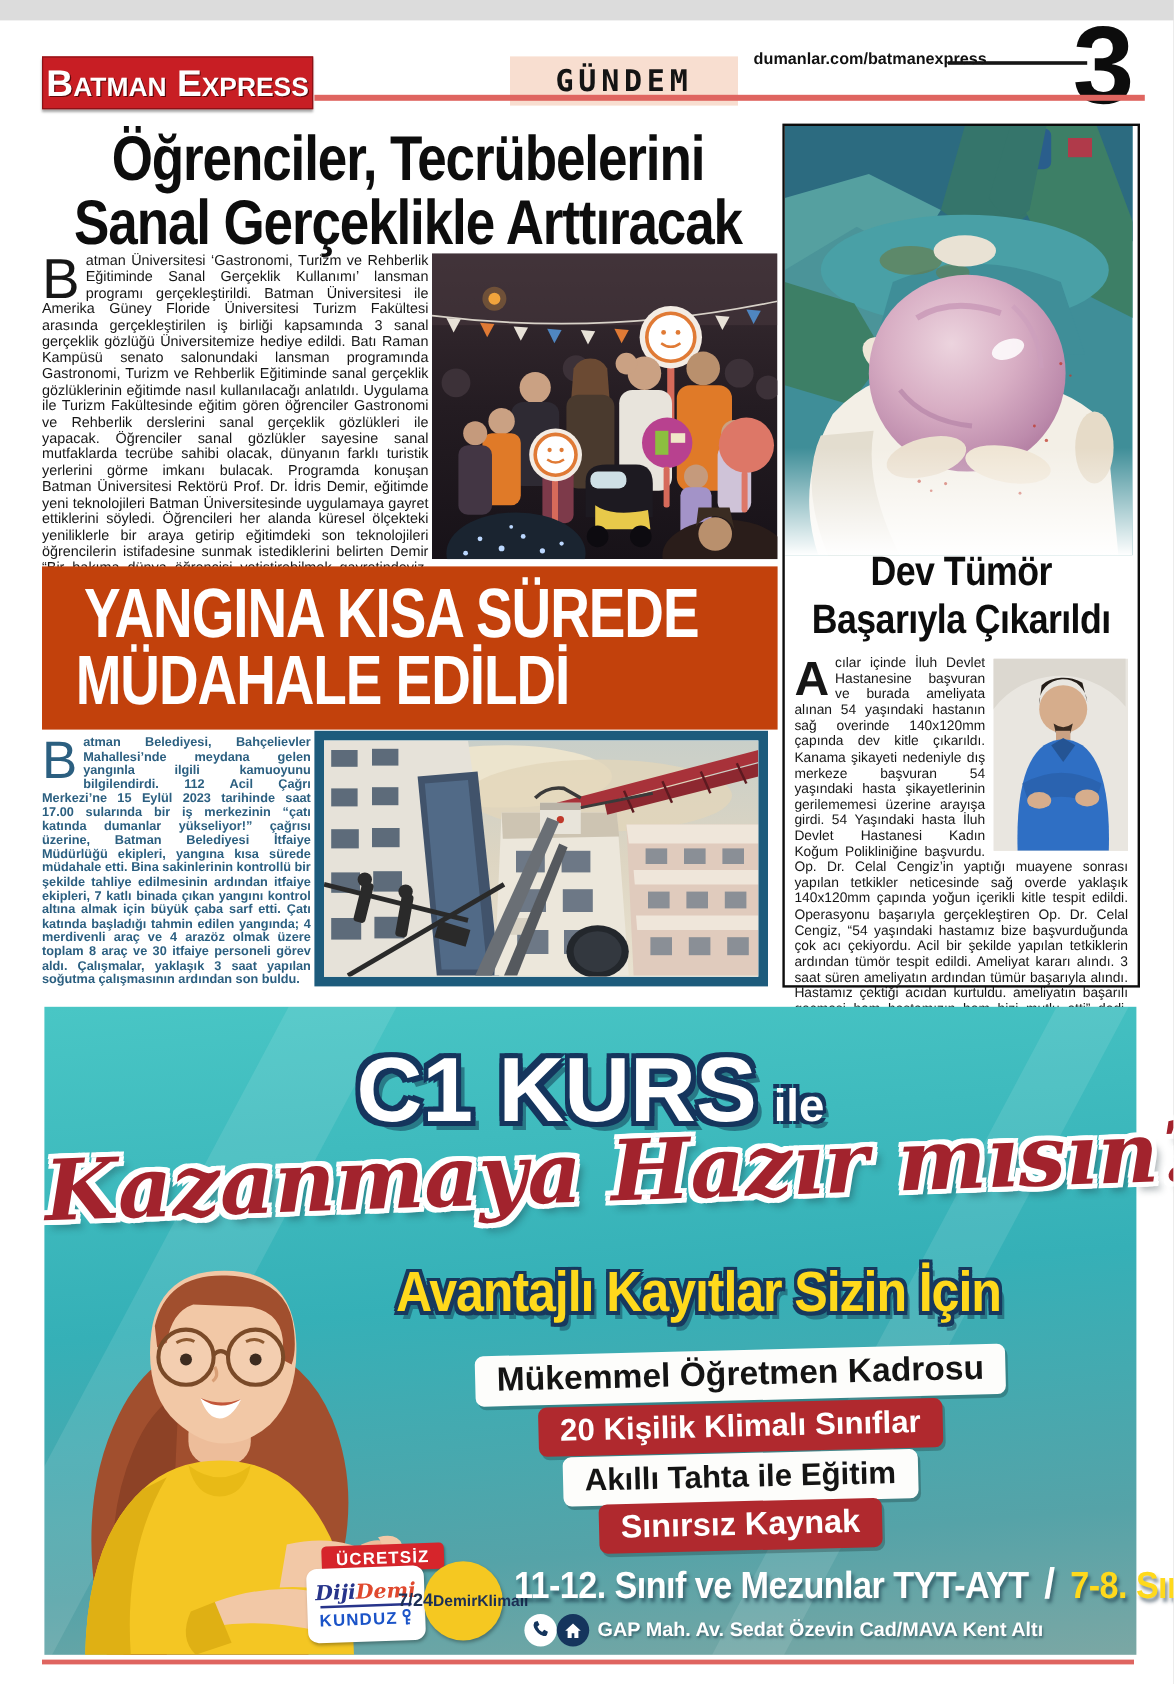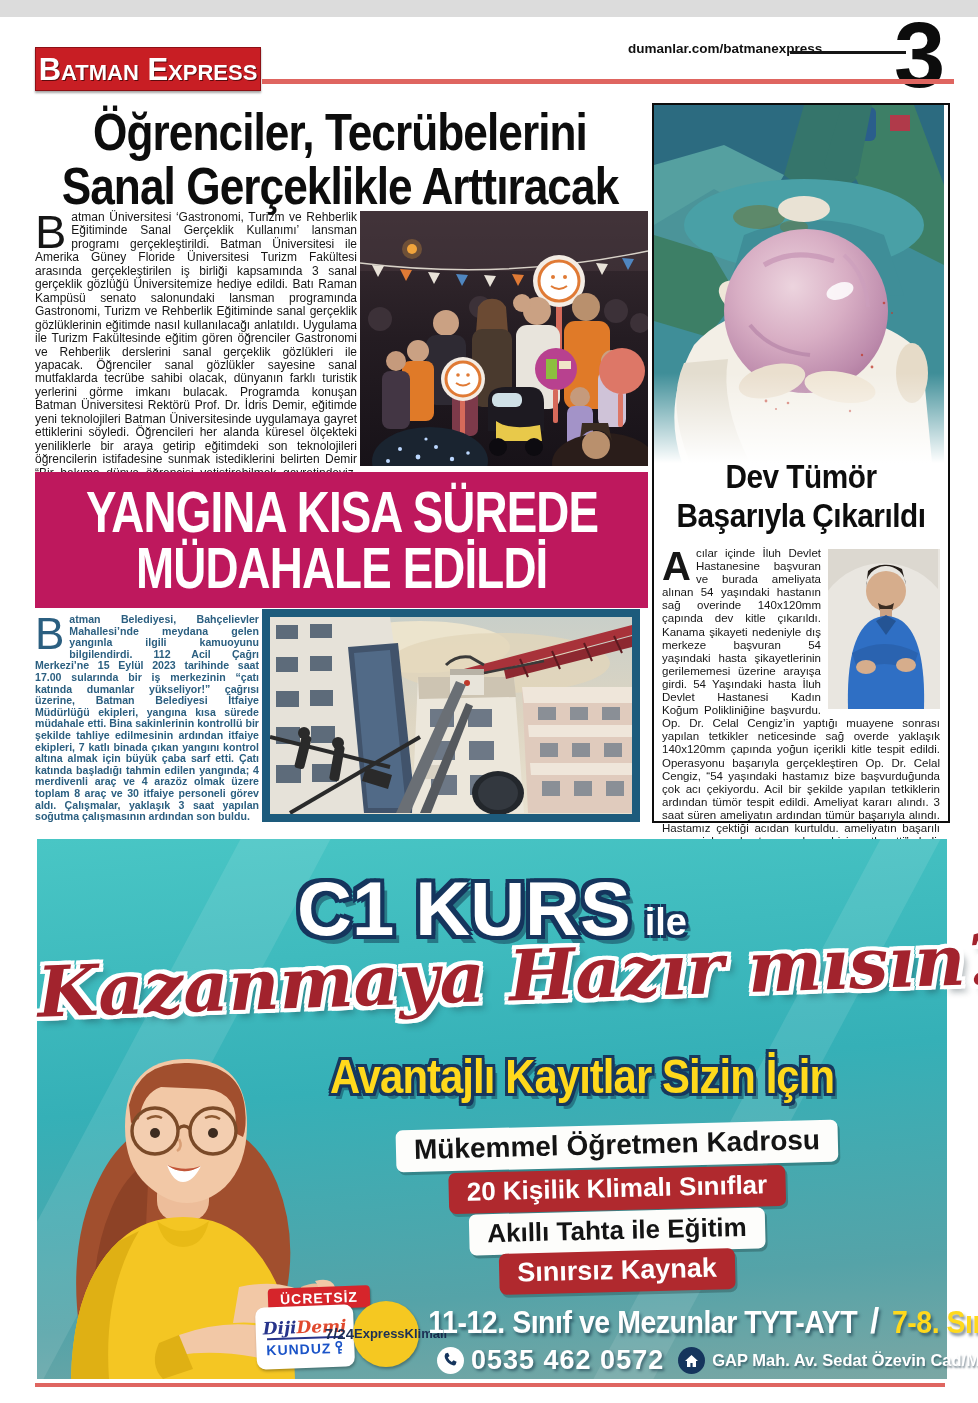--- a/index.html
+++ b/index.html
@@ -28,22 +28,22 @@
   .page-num{left:894px;top:-8px;width:70px;font-size:92px;font-weight:900;
     color:#0c0c0c;line-height:1;letter-spacing:-3px;}
   .hdr-red-rule{left:262px;top:62px;width:692px;height:5px;background:#df6560;}
 
   
   .vr-headline{left:20px;top:88px;width:640px;text-align:center;color:#0d0d0d;
     font-weight:900;font-size:47px;line-height:48px;letter-spacing:-1px;
     transform:scale(.94,1.12);transform-origin:50% 0;}
   .tumor-headline{color:#0d0d0d;font-weight:900;font-size:31px;line-height:36px;
     text-align:center;letter-spacing:-.5px;transform:scale(.96,1.1);transform-origin:50% 0;}
-  .fire-box{left:35px;top:455px;width:613px;height:136px;background:#be185d;
-    display:flex;flex-direction:column;align-items:center;justify-content:center;}
+  .fire-box{left:35px;top:455px;width:613px;height:136px;background:#c2410c;
+    display:flex;flex-direction:column;align-items:flex-start;justify-content:center;}
   .fire-box div{color:#fff;font-weight:900;font-size:52px;line-height:56px;
     letter-spacing:-1px;transform:scale(.88,1.12);white-space:nowrap;}
 
   
   .body-text{text-align:justify;color:#161616;}
   .vr-body{left:35px;top:194px;width:322px;height:258px;font-size:12px;line-height:13.45px;}
   .dropcap{float:left;font-size:47px;line-height:38px;padding:2px 5px 0 0;font-weight:400;}
   .tumor-box{left:652px;top:86px;width:294px;height:716px;border:2px solid #0d0d0d;background:#fff;}
   .tumor-body{left:8px;top:442px;width:278px;height:266px;font-size:11.5px;line-height:13.1px;}
   .tumor-body .dropcap{font-weight:700;font-size:40px;line-height:34px;}
@@ -123,20 +123,23 @@
   .ad-bottom-rule{left:35px;top:1366px;width:910px;height:4px;background:#df6560;}
 </style>
 </head>
 <body>
 
 <div class="page">
 
   <div class="abs logo-box">
     <span>Batman Express</span>
   </div>
+  <div class="abs gundem-box">
+    <span>GÜNDEM</span>
+  </div>
   <div class="abs fb-url">dumanlar.com/batmanexpress</div>
   <div class="abs hdr-black-rule"></div>
   <div class="abs page-num">3</div>
   <div class="abs hdr-red-rule"></div>
 
   <div class="abs vr-headline">
     <div>Öğrenciler, Tecrübelerini</div>
     <div>Sanal Gerçeklikle Arttıracak</div>
   </div>
   <div class="abs body-text vr-body">
@@ -488,37 +491,36 @@
         <svg width="11" height="14" viewBox="0 0 11 14">
           <circle cx="5.5" cy="3.5" r="2.6" fill="none" stroke="#1b54c8" stroke-width="1.6"></circle>
           <line x1="5.5" y1="6" x2="5.5" y2="13" stroke="#1b54c8" stroke-width="1.6"></line>
           <line x1="5.5" y1="9" x2="8.5" y2="9" stroke="#1b54c8" stroke-width="1.6"></line>
           <line x1="5.5" y1="12" x2="8" y2="12" stroke="#1b54c8" stroke-width="1.6"></line>
         </svg>
       </div>
     </div>
     <div class="badge-circle">
       <div class="l1">7/24</div>
-      <div class="l2">Express</div>
+      <div class="l2">Demir</div>
       <div class="l2">Klimalı</div>
     </div>
 
     <div class="programs">
       <span>11-12. Sınıf ve Mezunlar TYT-AYT</span>
       <span class="sep">/</span>
       <span class="lgs">7-8. Sınıf LGS</span>
     </div>
 
     <div class="contact">
       <div class="icon-circle icon-phone">
         <svg width="17" height="17" viewBox="0 0 17 17">
           <path d="M3.4 1.6 l2.6 -0.8 1.5 3.2 -1.7 1.6 q1.2 3 4 4.3 l1.7 -1.7 3.1 1.6 -0.9 2.6 q-0.8 1.4 -2.8 0.9 q-5.5 -1.6 -7.9 -7 q-0.9 -2.4 0.4 -4.7z" fill="#15355d"></path>
         </svg>
       </div>
-      <span class="phone-num">0535 462 0572</span>
       <div class="icon-circle icon-home">
         <svg width="15" height="14" viewBox="0 0 15 14">
           <path d="M7.5 1 L14 7 h-2 v6 h-3.4 v-4 h-2.2 v4 H3 V7 H1z" fill="#ffffff"></path>
         </svg>
       </div>
       <span class="address">GAP Mah. Av. Sedat Özevin Cad/MAVA Kent Altı</span>
     </div>
   </div>
 
   <div class="abs ad-bottom-rule"></div>

